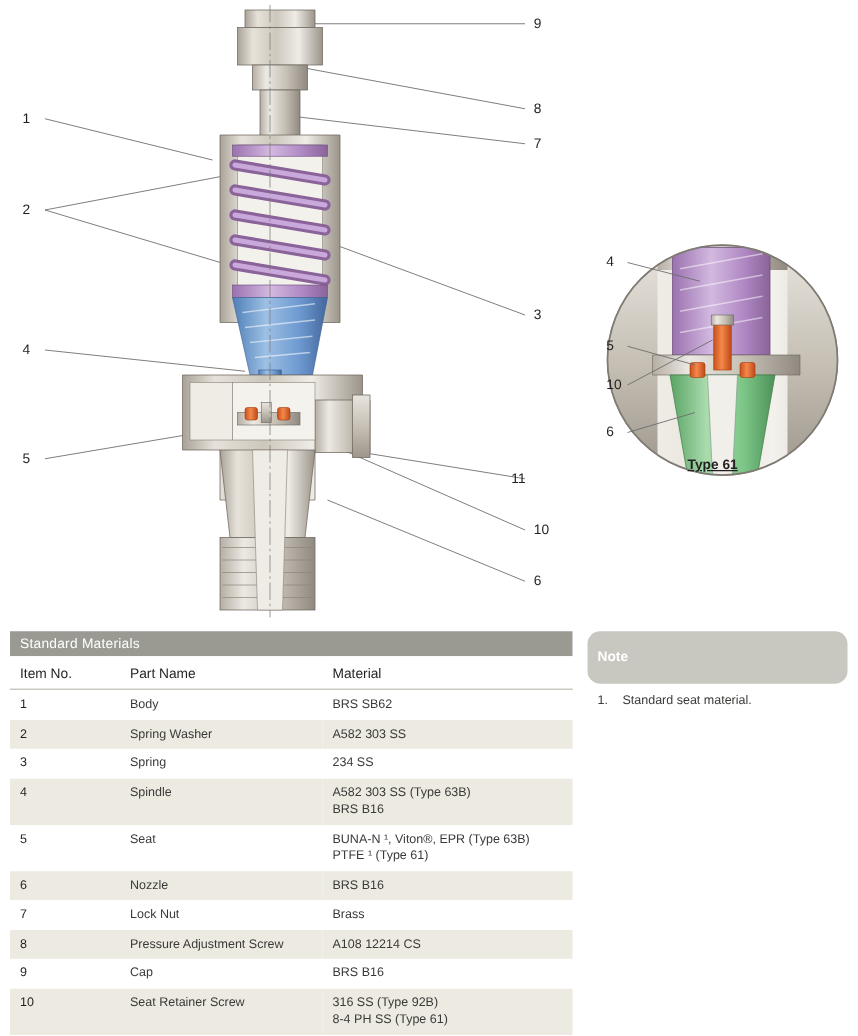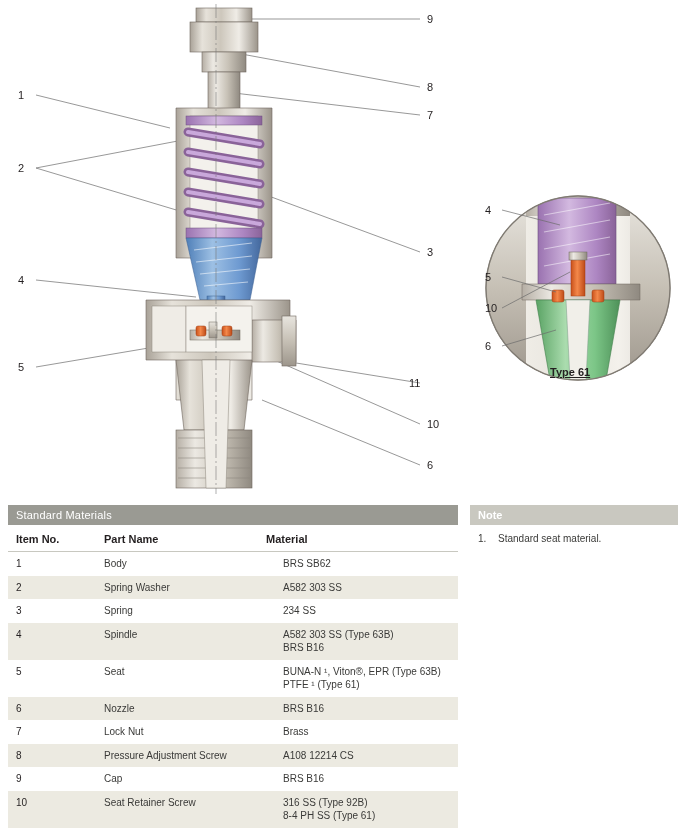--- a/index.html
+++ b/index.html
@@ -60,55 +60,56 @@
     border-collapse: collapse;
     width: 100%;
     table-layout: fixed;
   }
   table.mat col.c-item { width: 88px; }
   table.mat col.c-part { width: 162px; }
   table.mat col.c-mat  { width: 200px; }
 
   table.mat th {
     text-align: left;
-    font-weight: bold;
+    font-weight: normal;
     font-size: 11px;
     color: #231f20;
     padding: 8px 8px 6px 8px;
     background: #ffffff;
     border-bottom: 1px solid #c8c8c0;
   }
   table.mat td {
     padding: 5px 8px;
     vertical-align: top;
     color: #3a3a38;
     font-size: 10px;
     line-height: 1.35;
   }
   table.mat tr.alt td {
     background: #eceae1;
   }
   table.mat tr td:first-child {
     color: #231f20;
   }
-  .mat-line { display: block; margin-left: 17px; }
+  .mat-line { display: block; }
 
   
   #note-box {
     position: absolute;
     left: 470px;
     top: 505px;
     width: 208px;
   }
   .note-title-bar {
     background: #c9c8c0;
     color: #ffffff;
     font-weight: bold;
     font-size: 11px;
-    padding: 4px 8px;
+    padding: 15px 8px;
+    border-radius: 10px;
   }
   .note-body {
     padding: 8px 8px 0 8px;
     font-size: 10px;
     color: #3a3a38;
   }
   .note-item {
     display: flex;
     gap: 10px;
   }

